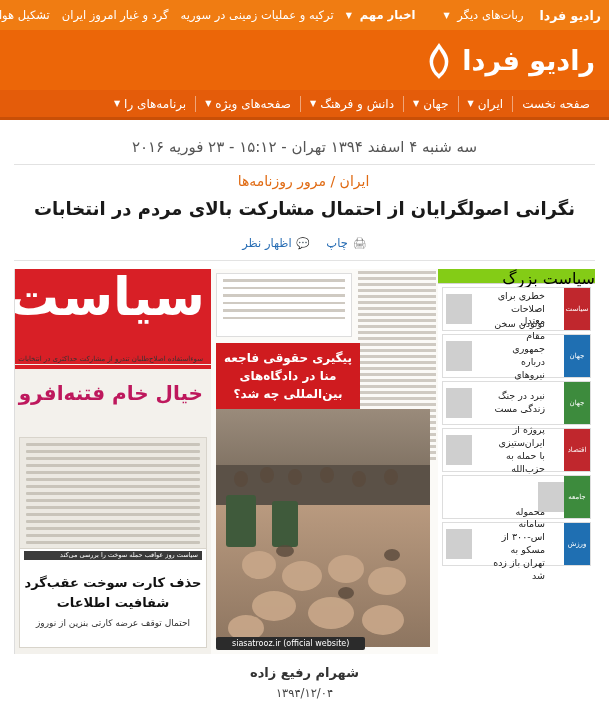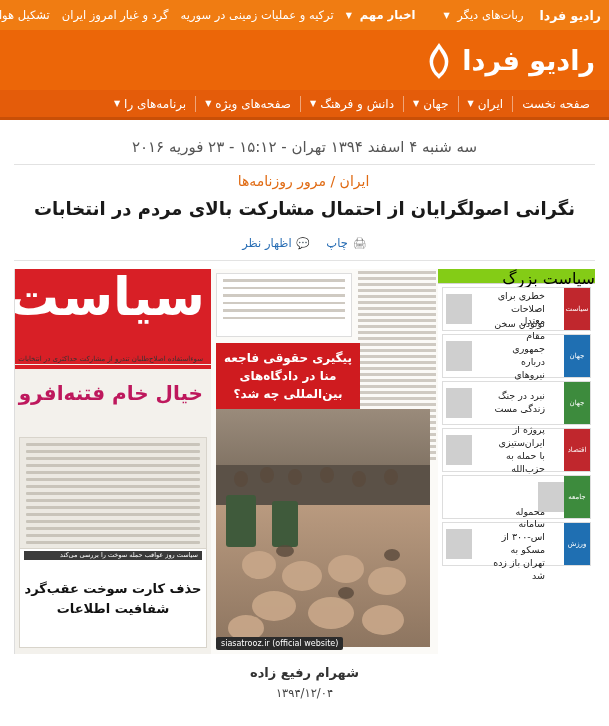--- a/index.html
+++ b/index.html
@@ -91,21 +91,21 @@
   }
   .greybox{
     position:absolute;left:4px;right:4px;top:168px;height:152px;background:#ece9e2;
     border:1px solid #d8d4cb;
   }
   .greybox .lines{padding:5px 6px;}
   .greybox .ln{height:3px;background:#c9c4ba;margin-bottom:4px;border-radius:1px;}
   .bottom-ad{
     position:absolute;left:4px;right:4px;bottom:6px;height:98px;background:#fff;border:1px solid #d8d4cb;
   }
-  .bottom-ad .adtitle{text-align:center;font-size:13px;font-weight:bold;color:#111;margin-top:30px;line-height:1.5;}
+  .bottom-ad .adtitle{text-align:center;font-size:13px;font-weight:bold;color:#111;margin-top:24px;line-height:1.5;}
   .bottom-ad .adsub{text-align:center;font-size:9px;color:#333;margin-top:6px;}
   .bottom-ad .adstrip{position:absolute;top:2px;right:4px;left:4px;height:9px;background:#3b3b3b;}
   .bottom-ad .adstrip span{color:#fff;font-size:6.5px;padding-right:4px;display:block;line-height:9px;}
 
   
   .np-mid .mcols{position:absolute;right:2px;top:2px;width:78px;height:200px;}
   .np-mid .mcols .ln{height:2.5px;background:#cfcac2;margin-bottom:3.5px;}
   .red-banner{
     position:absolute;left:6px;top:74px;width:136px;background:#cf1b1f;color:#fff;
     font-size:12px;font-weight:bold;text-align:center;padding:6px 4px;line-height:1.5;
@@ -114,21 +114,21 @@
     position:absolute;left:6px;top:140px;width:214px;height:238px;overflow:hidden;background:#6f6257;
   }
   .photo .sky{position:absolute;left:0;top:0;width:100%;height:70px;background:linear-gradient(#9a8b7b,#7d6f60);}
   .photo .crowd{position:absolute;left:0;top:56px;width:100%;height:48px;background:#5b5147;}
   .photo .pile{position:absolute;left:0;top:96px;width:100%;height:142px;background:linear-gradient(#b99a7f,#8d7560);}
   .photo .blob{position:absolute;border-radius:50%;background:#c6a588;opacity:.95;}
   .photo .dark{position:absolute;border-radius:50%;background:#5a4a3c;opacity:.8;}
   .photo .green{position:absolute;background:#3f5a3b;border-radius:3px;}
   .watermark{
     position:absolute;left:6px;bottom:4px;background:#2b2b2b;color:#fff;font-size:8px;
-    padding:2px 5px;border-radius:2px;direction:ltr;
+    padding:2px 16px;border-radius:2px;direction:ltr;
   }
   .mid-topbox{
     position:absolute;left:6px;right:86px;top:4px;height:62px;background:#fff;border:1px solid #ddd;
   }
   .mid-topbox .ln{height:2.5px;background:#cfcac2;margin:5px 6px;}
 
   
   .np-right .hdr{height:14px;background:#84cc16;border-bottom:1px solid #d4d4d4;}
   .rbox{
     position:relative;margin:3px 4px;height:42px;border:1px solid #ddd;background:#fff;
@@ -377,20 +377,21 @@
               <div class="ln"></div>
               <div class="ln"></div>
               <div class="ln"></div>
           </div>
         </div>
         <div class="bottom-ad">
           <div class="adstrip">
             <span>سیاست روز عواقب حمله سوخت را بررسی می‌کند</span>
           </div>
           <div class="adtitle">حذف کارت سوخت عقب‌گرد شفافیت اطلاعات</div>
+          <div class="adsub">احتمال توقف عرضه کارتی بنزین از نوروز</div>
         </div>
       </div>
 
     </div>
 
     <div class="caption">
       <span>شهرام رفیع زاده</span>
       <span class="date">۱۳۹۴/۱۲/۰۴</span>
     </div>
 

